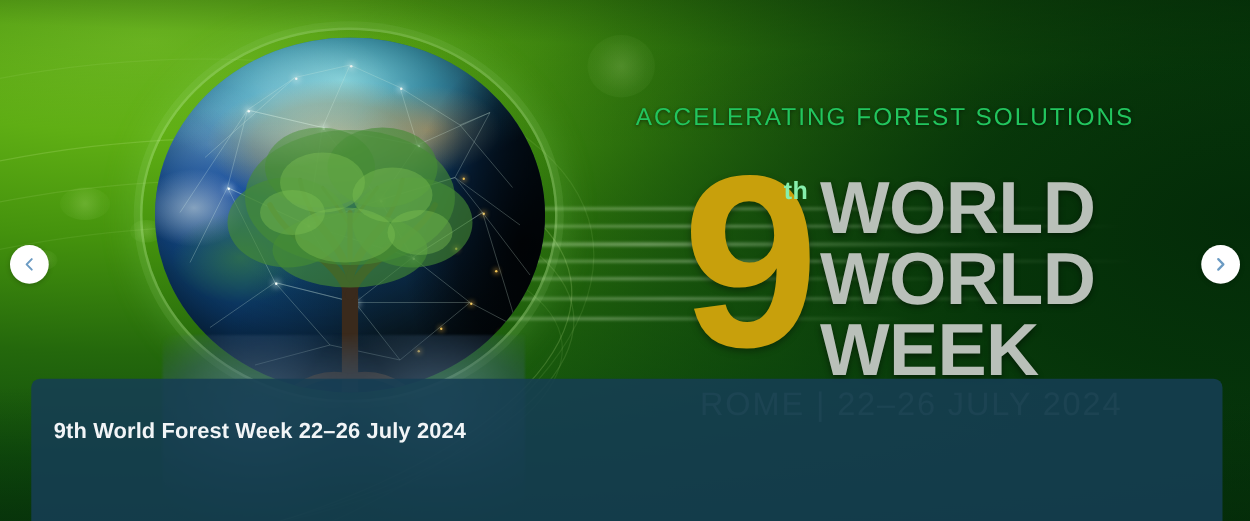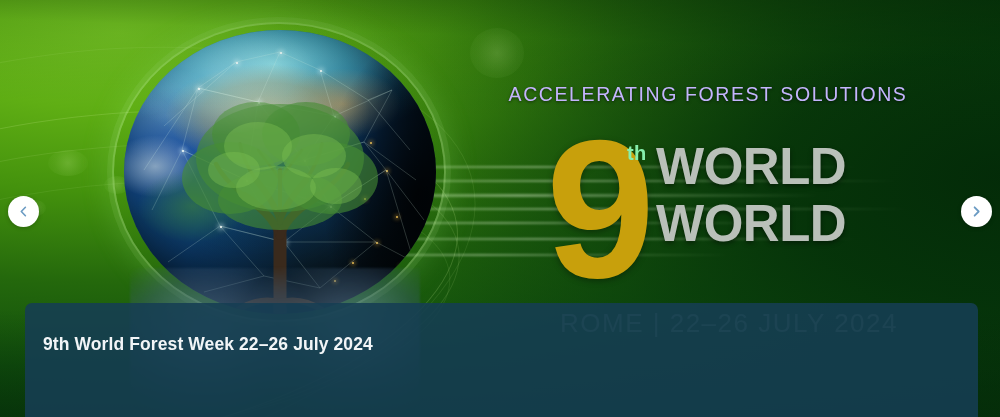--- a/index.html
+++ b/index.html
@@ -165,21 +165,21 @@
     filter: blur(1px);
   }
 
   
   .tagline {
     position: absolute;
     left: 498px;
     top: 82px;
     width: 420px;
     text-align: center;
-    color: #c4b5fd;
+    color: #22c55e;
     font-size: 19.5px;
     letter-spacing: 1.6px;
     line-height: 25px;
     font-weight: 400;
     text-shadow: 0 1px 3px rgba(0,0,0,0.55);
   }
   .tagline div { white-space: nowrap; }
 
   .logo-block {
     position: absolute;
@@ -205,21 +205,21 @@
     top: 6px;
     font-size: 20px;
     font-weight: 700;
     color: #86efac;
     letter-spacing: 0.3px;
   }
   .wfw {
     position: absolute;
     left: 110px;
     top: 2px;
-    font-size: 51px;
+    font-size: 59px;
     line-height: 57px;
     font-weight: 700;
     color: #b9c0b9;
     letter-spacing: -0.5px;
     text-shadow: 0 2px 5px rgba(0,0,0,0.45);
   }
   .wfw div { white-space: nowrap; }
   .rome {
     position: absolute;
     left: 14px;
@@ -399,20 +399,21 @@
   <div class="tagline">
     <div>ACCELERATING FOREST SOLUTIONS</div>
   </div>
 
   <div class="logo-block">
     <div class="nine">9</div>
     <div class="th">th</div>
     <div class="wfw">
       <div>WORLD</div>
       <div>WORLD</div>
+      <div>WEEK</div>
     </div>
     <div class="rome">ROME | 22–26 JULY 2024</div>
   </div>
 
   <div class="caption">
     <div class="caption-title">9th World Forest Week 22–26 July 2024</div>
   </div>
 
   <div class="nav-arrow prev" title="Previous slide">
     <svg width="13" height="13" viewBox="0 0 13 13">

